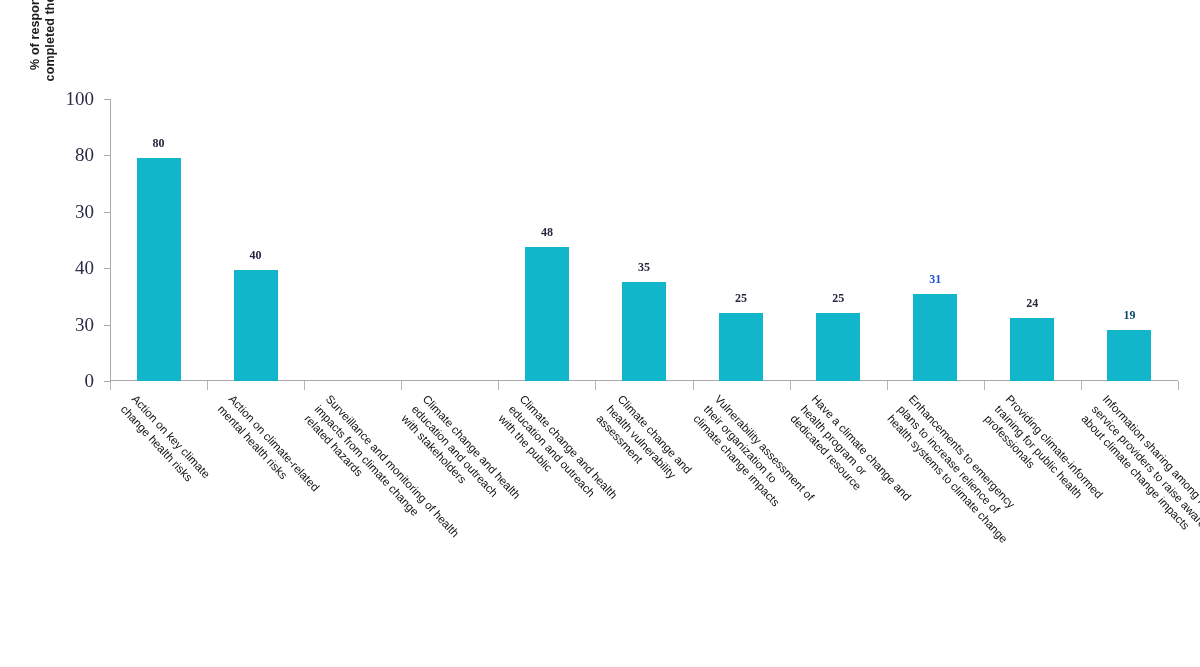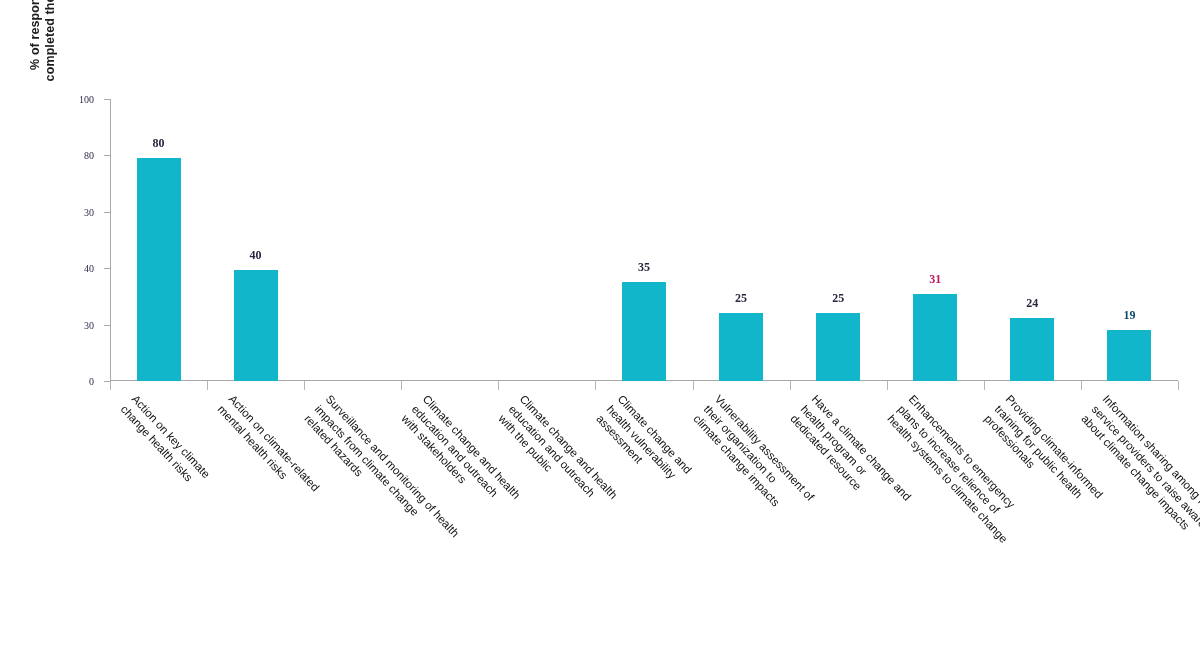--- a/index.html
+++ b/index.html
@@ -73,21 +73,21 @@
     width: 6px;
     height: 1px;
     background: #a9a9a9;
   }
   .y-tick-label {
     position: absolute;
     right: 100%;
     margin-right: 10px;
     transform: translateY(-50%);
     top: 0;
-    font-size: 10px;
+    font-size: 19px;
     color: #2b2b4a;
     font-family: "Liberation Serif", serif;
     white-space: nowrap;
   }
   .x-tick {
     position: absolute;
     top: 282px;
     width: 1px;
     height: 9px;
     background: #b5b5b5;
@@ -194,35 +194,39 @@
       </div>
     <div class="bars-layer" id="bars-layer">
         <div class="bar-group" style="left: 0px; width: 97.0909px;">
           <div class="bar-rect" style="height: 222.78px; background: rgb(18, 182, 203);"></div>
           <div class="bar-value" style="bottom: 229.78px; color: rgb(39, 39, 63);">80</div>
         </div>
         <div class="bar-group" style="left: 97.0909px; width: 97.0909px;">
           <div class="bar-rect" style="height: 111.39px; background: rgb(18, 182, 203);"></div>
           <div class="bar-value" style="bottom: 118.39px; color: rgb(39, 39, 63);">40</div>
         </div>
+        <div class="bar-group" style="left: 388.364px; width: 97.0909px;">
+          <div class="bar-rect" style="height: 133.95px; background: rgb(18, 182, 203);"></div>
+          <div class="bar-value" style="bottom: 140.95px; color: rgb(39, 39, 63);">48</div>
+        </div>
         <div class="bar-group" style="left: 485.455px; width: 97.0909px;">
           <div class="bar-rect" style="height: 98.7px; background: rgb(18, 182, 203);"></div>
           <div class="bar-value" style="bottom: 105.7px; color: rgb(39, 39, 63);">35</div>
         </div>
         <div class="bar-group" style="left: 582.545px; width: 97.0909px;">
           <div class="bar-rect" style="height: 67.68px; background: rgb(18, 182, 203);"></div>
           <div class="bar-value" style="bottom: 74.68px; color: rgb(39, 39, 63);">25</div>
         </div>
         <div class="bar-group" style="left: 679.636px; width: 97.0909px;">
           <div class="bar-rect" style="height: 67.68px; background: rgb(18, 182, 203);"></div>
           <div class="bar-value" style="bottom: 74.68px; color: rgb(39, 39, 63);">25</div>
         </div>
         <div class="bar-group" style="left: 776.727px; width: 97.0909px;">
           <div class="bar-rect" style="height: 87.42px; background: rgb(18, 182, 203);"></div>
-          <div class="bar-value" style="bottom: 94.42px; color: #be185d; text-align: center;">31</div>
+          <div class="bar-value" style="bottom: 94.42px; color: #1d4ed8; text-align: center;">31</div>
         </div>
         <div class="bar-group" style="left: 873.818px; width: 97.0909px;">
           <div class="bar-rect" style="height: 63.45px; background: rgb(18, 182, 203);"></div>
           <div class="bar-value" style="bottom: 70.45px; color: rgb(39, 39, 63); text-align: right;">24</div>
         </div>
         <div class="bar-group" style="left: 970.909px; width: 97.0909px;">
           <div class="bar-rect" style="height: 50.76px; background: rgb(18, 182, 203);"></div>
           <div class="bar-value" style="bottom: 57.76px; color: #0c4a6e;">19</div>
         </div>
       </div>

